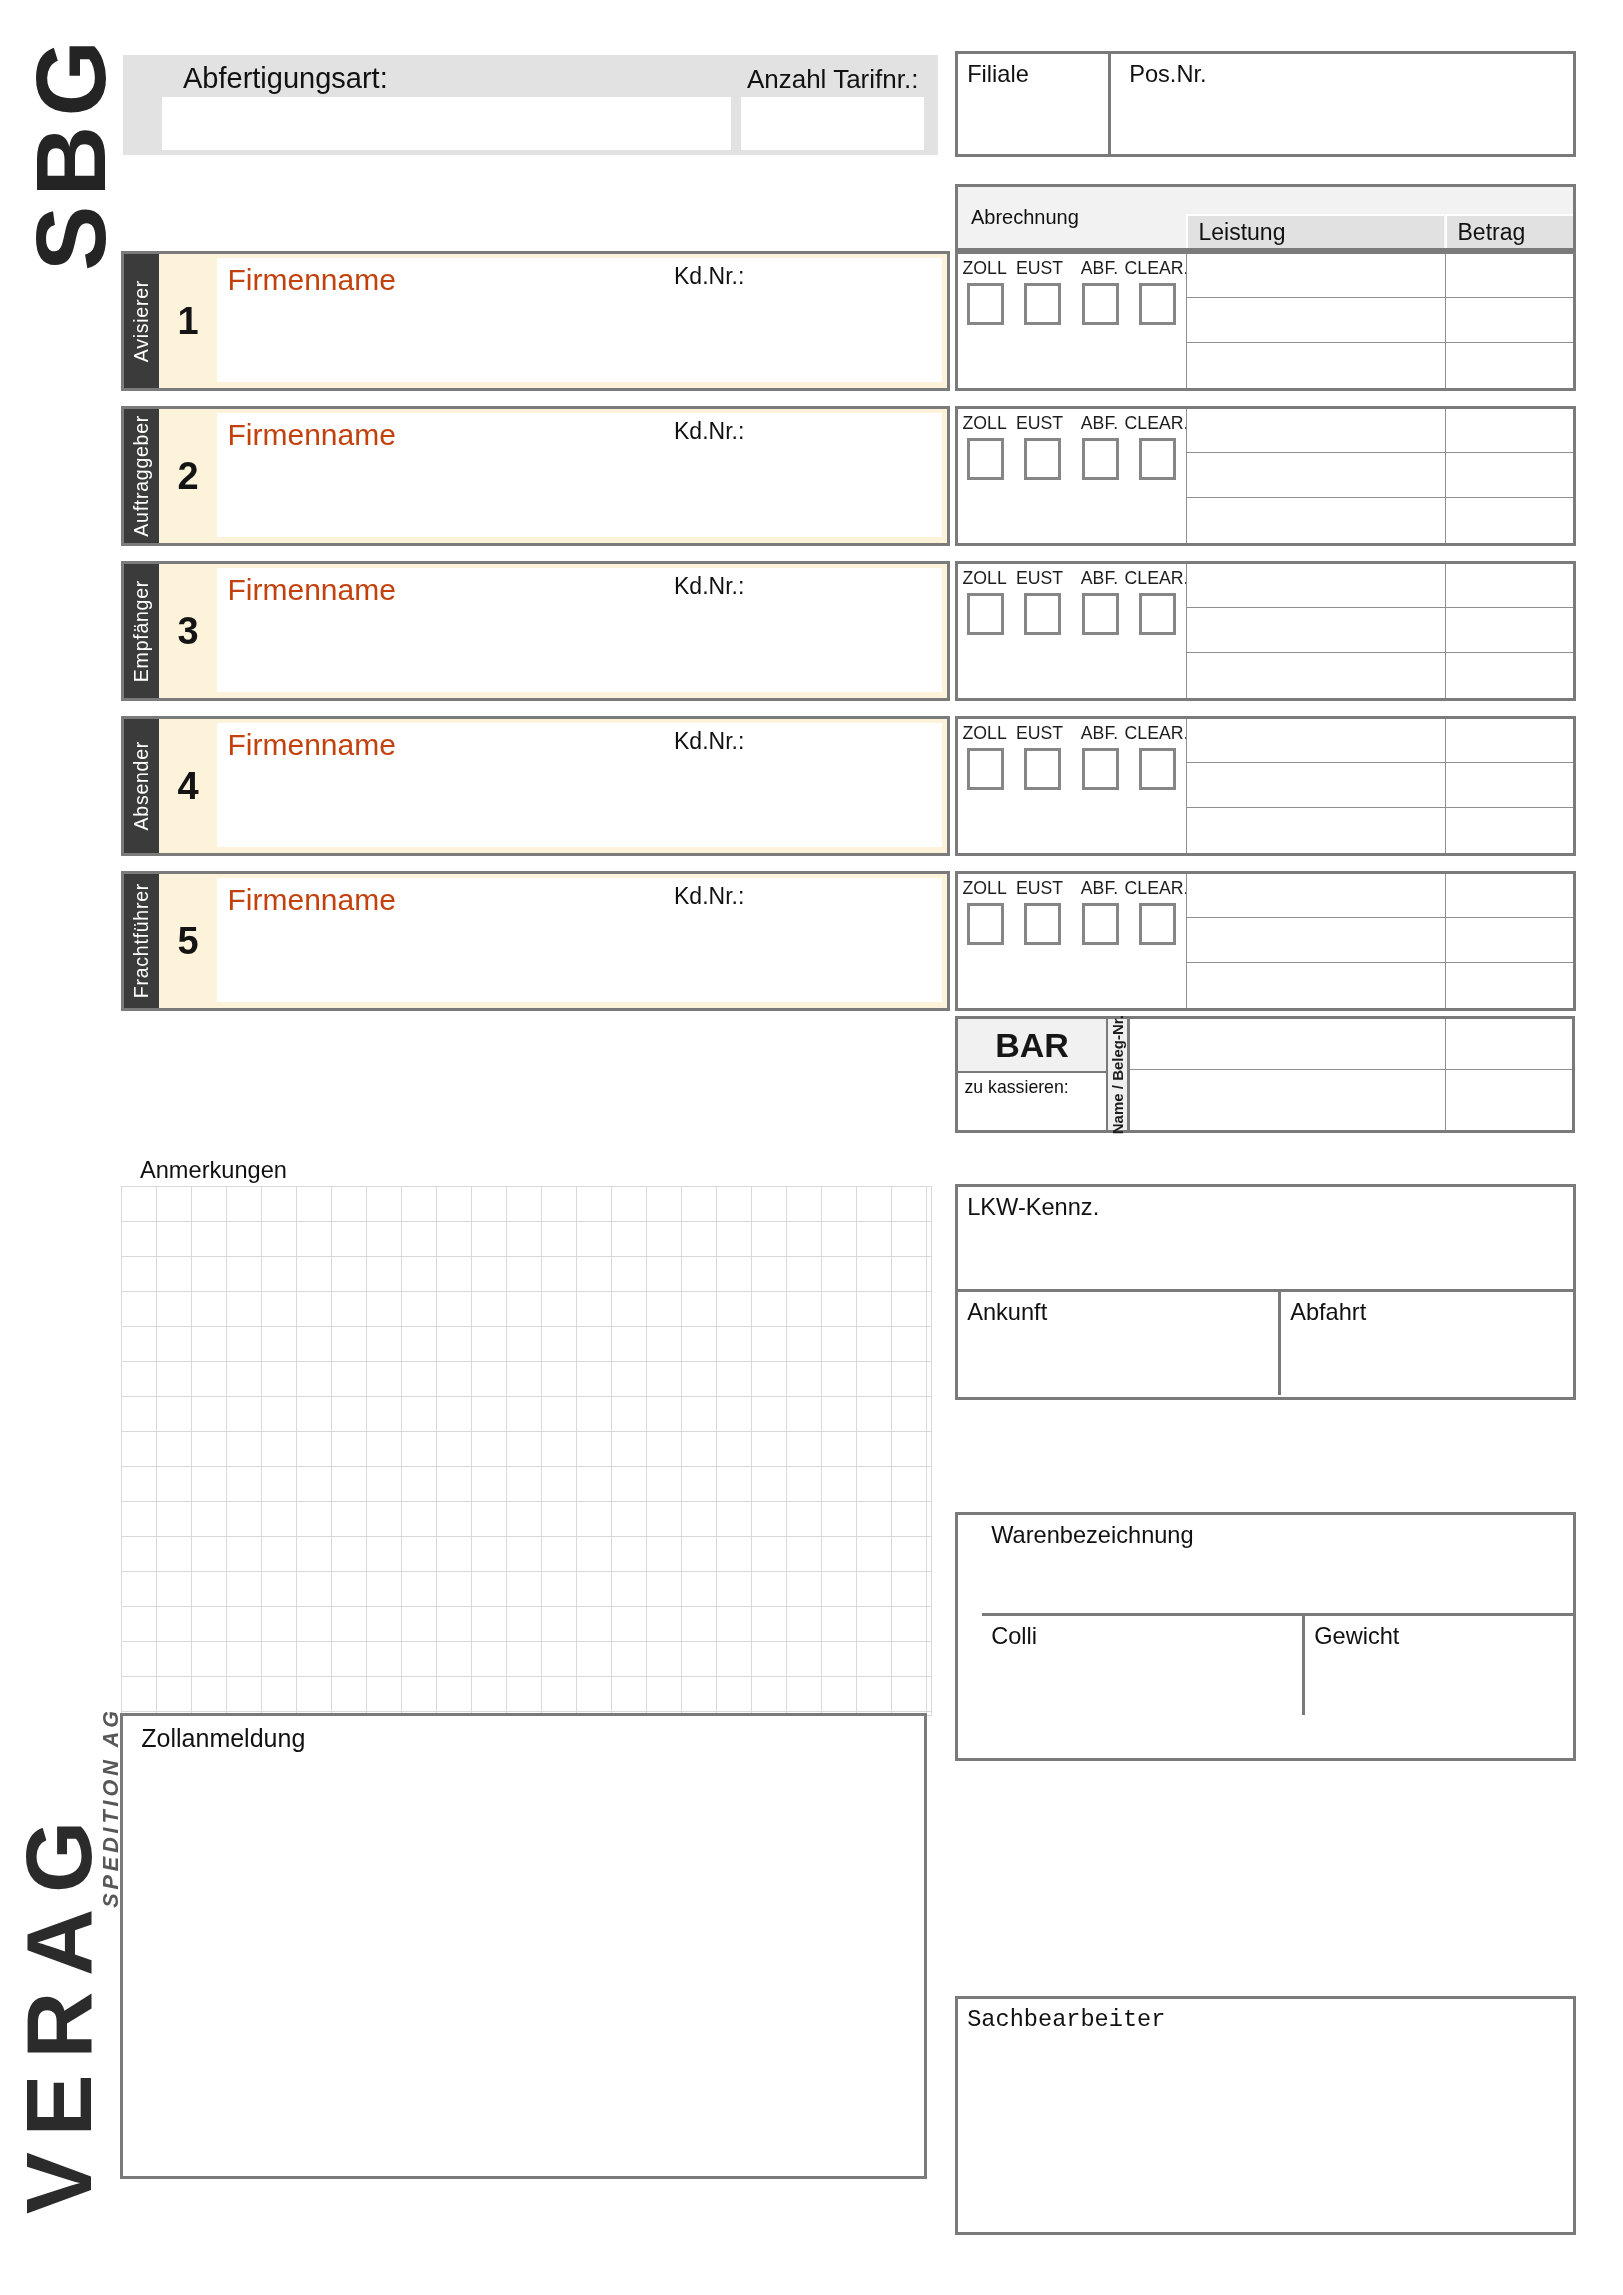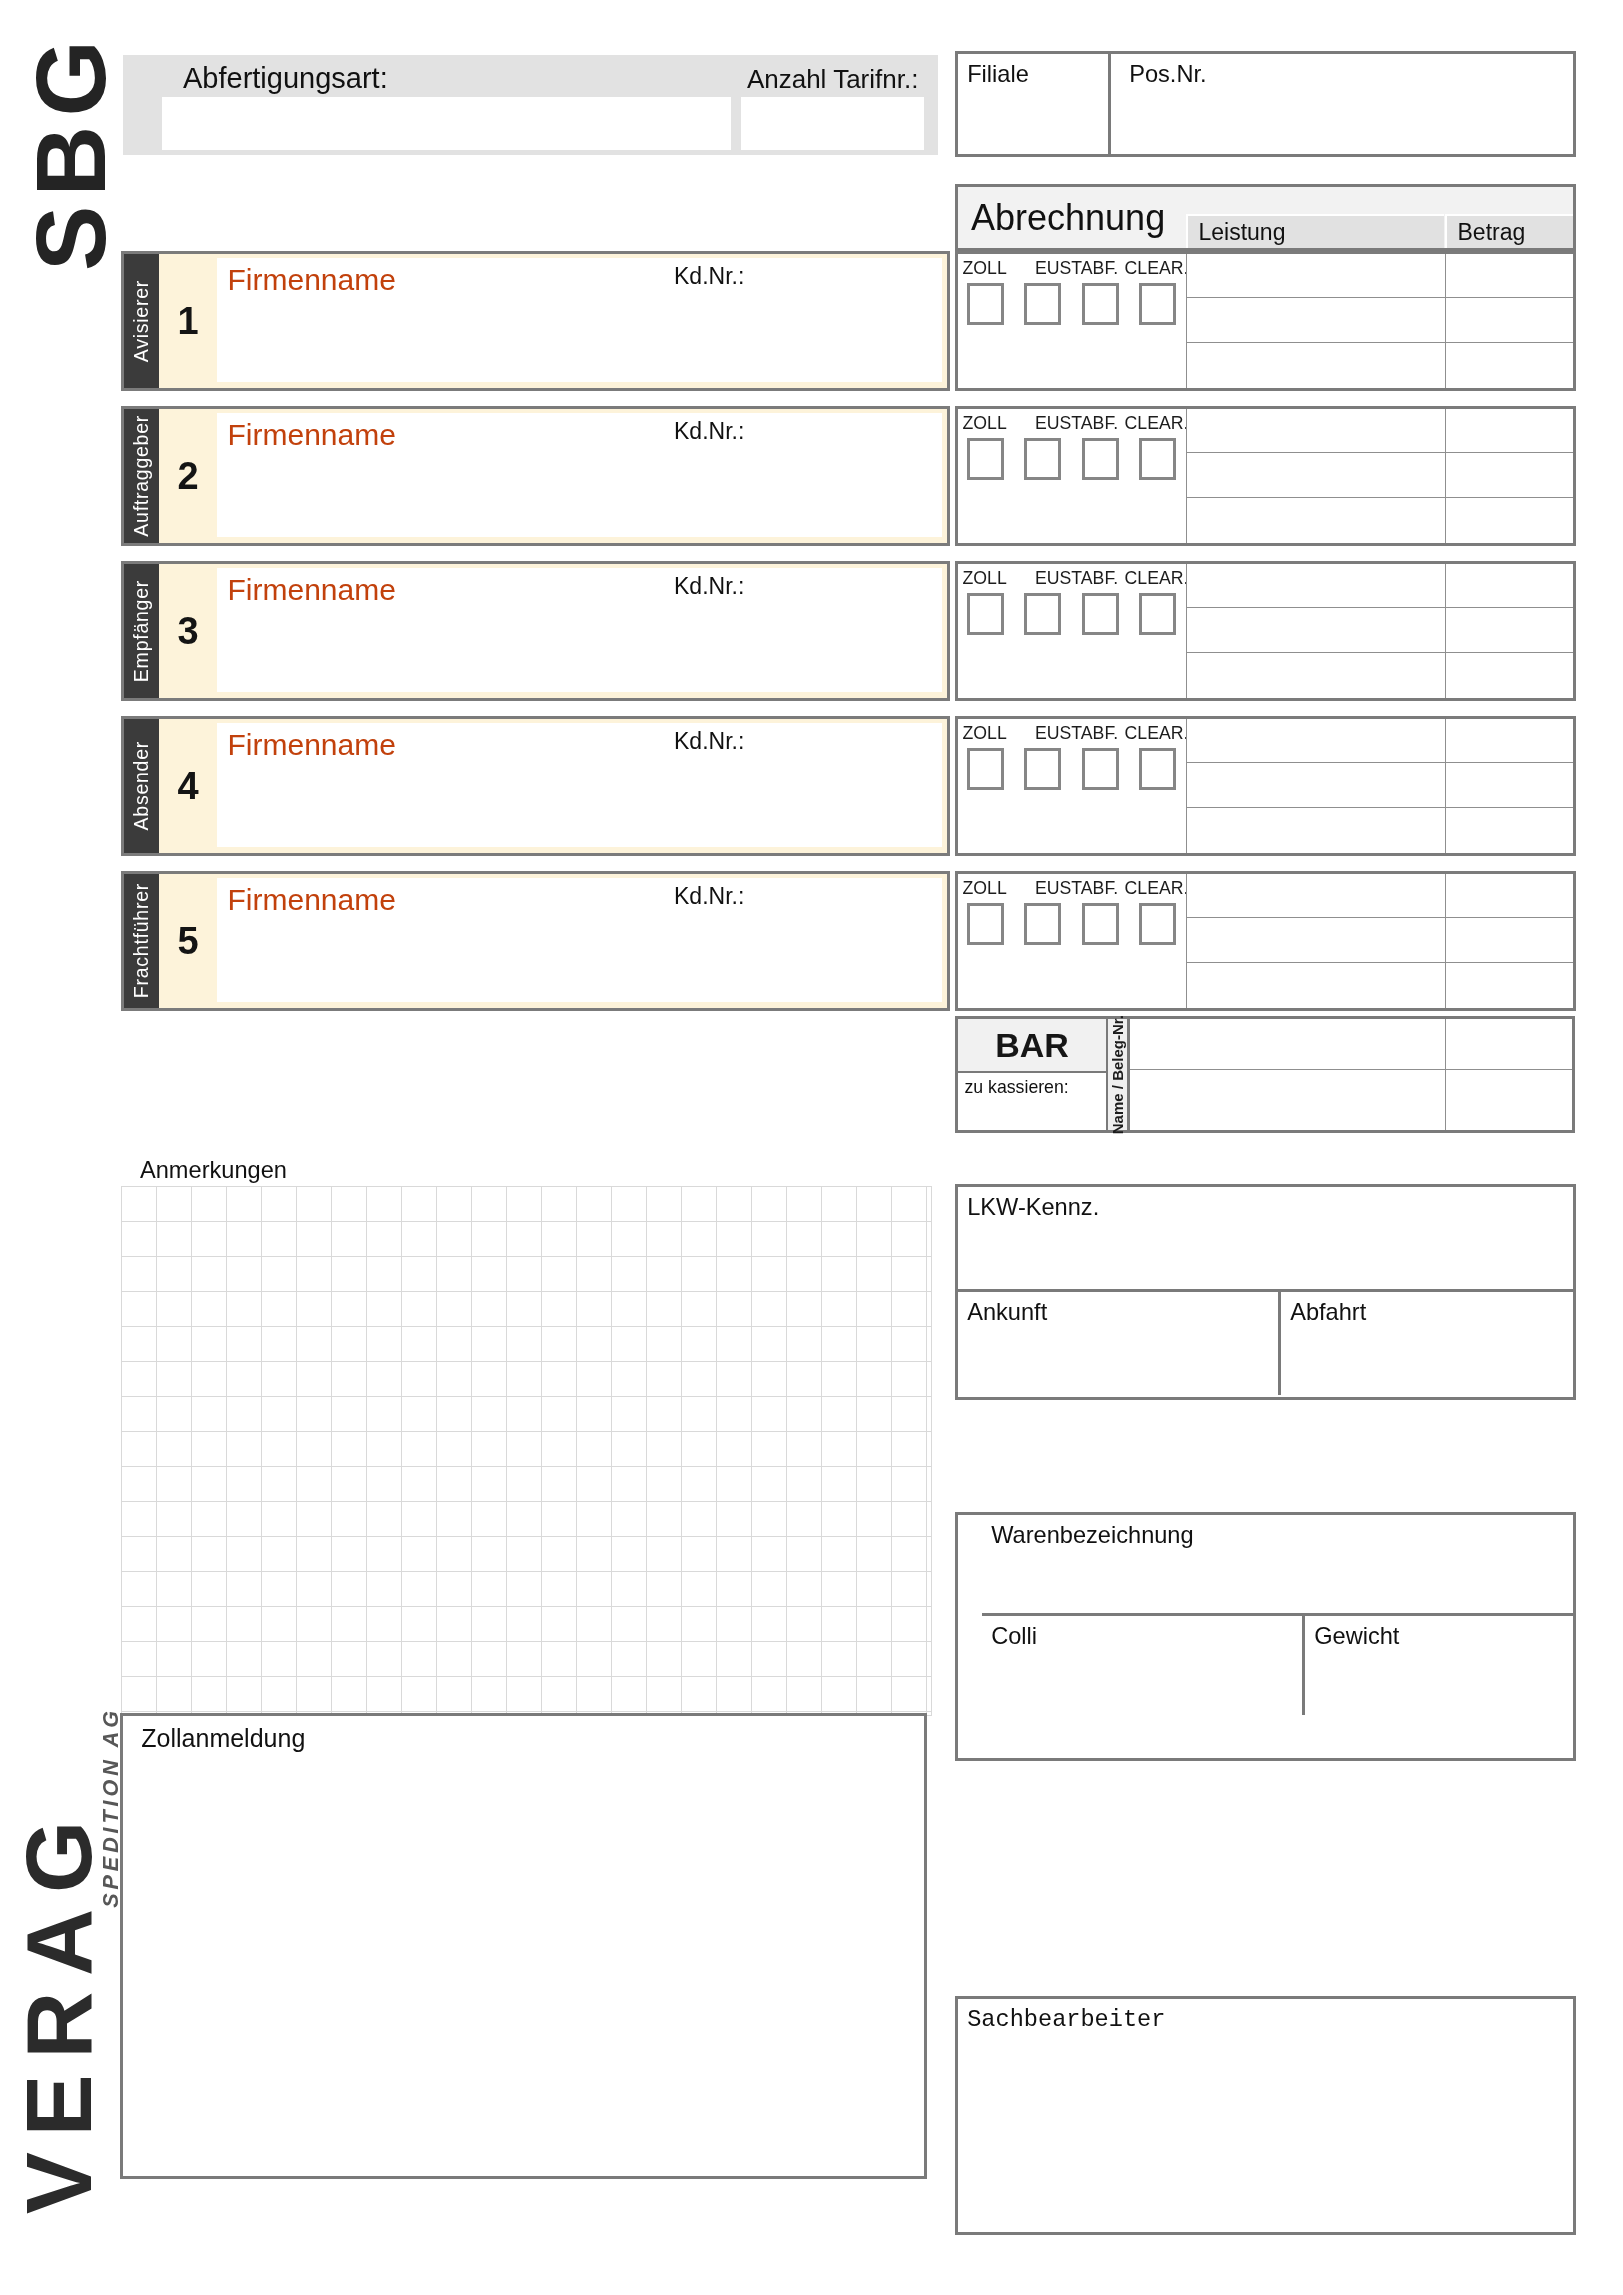--- a/index.html
+++ b/index.html
@@ -24,42 +24,42 @@
   .band-input2{left:618px;top:42px;width:183px;height:53px;background:#fff;}
 
   
   .filiale-box{left:955px;top:51px;width:621px;height:106px;border:3.9px solid #7a7a7a;background:#fff;box-sizing:border-box;}
   .filiale-div{left:150px;top:0;bottom:0;width:2.6px;background:#7a7a7a;}
   .cell-label{font-size:23.6px;color:#111;padding:6.5px 9.2px;display:inline-block;}
   .posnr-label{position:absolute;left:162px;top:0;}
 
   
   .abr-header{left:955px;top:184px;width:621px;height:67px;border:3.9px solid #7a7a7a;background:#f2f2f2;box-sizing:border-box;}
-  .abr-title{position:absolute;left:13px;top:0;bottom:0;display:flex;align-items:center;font-size:36px;color:#111;}
+  .abr-title{position:absolute;left:13px;top:0;bottom:0;display:flex;align-items:center;font-size:20px;color:#111;}
   .hdrcell{position:absolute;bottom:0;height:34px;background:#e1e1e1;border-top:2px solid #fff;border-left:2px solid #fff;
            box-sizing:border-box;font-size:23px;color:#111;display:flex;align-items:center;padding-left:10.5px;}
   .hc-leistung{left:228px;width:258px;}
   .hc-betrag{left:487px;right:0;}
 
   
   .prow{position:absolute;left:121px;width:829px;height:140px;border:3.9px solid #7b7b7b;background:#fdf3da;box-sizing:border-box;}
   .r0{top:251px}.r1{top:406px}.r2{top:561px}.r3{top:716px}.r4{top:871px}
   .ptab{position:absolute;left:0;top:0;bottom:0;width:35px;background:#3b3b3b;display:flex;align-items:center;justify-content:center;}
   .ptab .vtext{font-size:19.6px;color:#ffffff;letter-spacing:0.7px;}
   .pnum{position:absolute;left:35px;top:0;bottom:0;width:58px;display:flex;align-items:center;justify-content:center;
         font-size:38px;font-weight:700;color:#141414;}
   .pbox{position:absolute;left:93px;top:3.9px;right:5.2px;bottom:6.5px;background:#ffffff;}
   .flabel{position:absolute;left:10.5px;top:5.2px;font-size:30px;color:#c2410c;}
   .klabel{position:absolute;left:457px;top:5.2px;font-size:23px;color:#111;}
 
   
   .ablock{position:absolute;left:955px;width:621px;height:140px;border:3.9px solid #7b7b7b;background:#fff;box-sizing:border-box;}
   .cbzone{position:absolute;left:0;top:0;bottom:0;width:228px;}
   .cbl{position:absolute;top:3.9px;width:65px;text-align:center;font-size:17.7px;color:#1d1d1d;}
-  .c0{left:-5.9px}.c1{left:68px}.c2{left:109px}.c3{left:166px}
+  .c0{left:-5.9px}.c1{left:49px}.c2{left:109px}.c3{left:166px}
   .cb{position:absolute;top:29px;width:37px;height:42px;border:3.3px solid #868686;background:#fff;box-sizing:border-box;}
   .b0{left:8.5px}.b1{left:66px}.b2{left:124px}.b3{left:181px}
   .vd{position:absolute;top:0;bottom:0;width:1.3px;background:#8f8f8f;}
   .vd1{left:228px}.vd2{left:487px}
   .hl{position:absolute;left:228px;right:0;height:1.3px;background:#8f8f8f;}
   .h1{top:43px}.h2{top:88px}
   .lcol{position:absolute;left:230px;top:0;bottom:0;width:256px;}
   .bcol{position:absolute;left:488px;top:0;bottom:0;right:0;}
 
   

